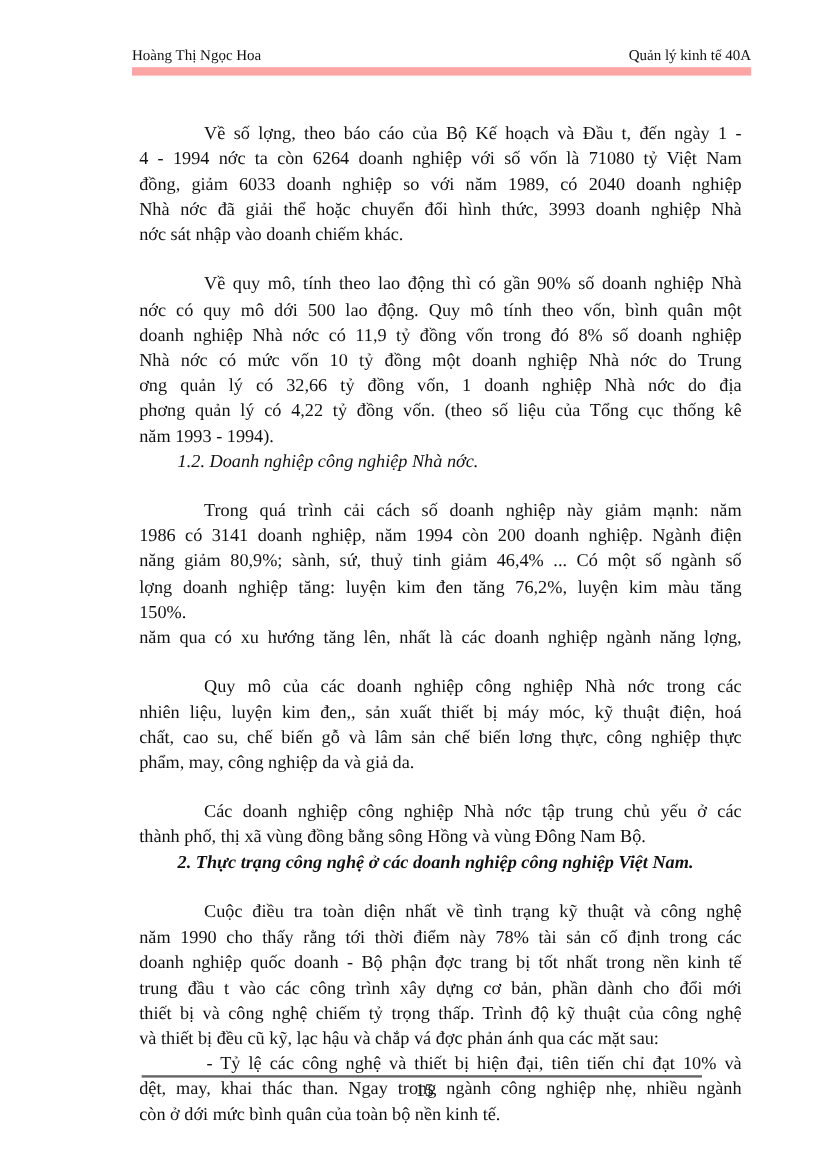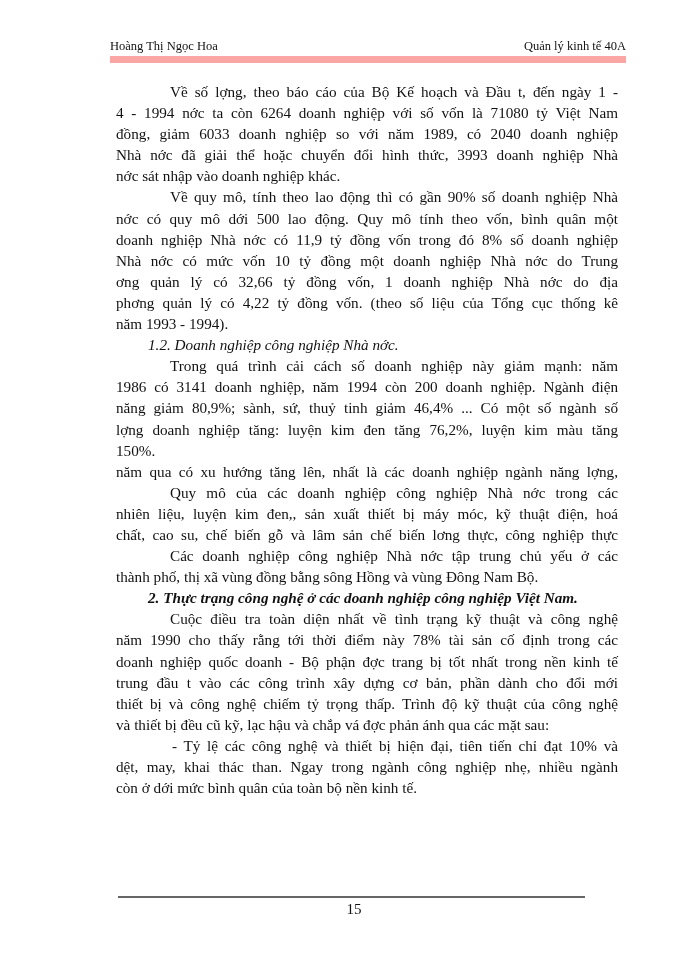--- a/index.html
+++ b/index.html
@@ -6,21 +6,21 @@
   body { width: 700px; height: 960px; position: relative; overflow: hidden;
          font-family: "Liberation Serif", "DejaVu Serif", serif; color: #111; }
   .header { position: absolute; left: 110px; top: 38px; width: 516px; height: 18px;
             border-bottom: 7px solid #fca5a5; }
   .header .left { position: absolute; left: 0; bottom: 2px; font-size: 12.5px; font-family: "Liberation Serif", serif; }
   .header .right { position: absolute; right: 0; bottom: 2px; font-size: 12.5px; font-family: "Liberation Serif", serif; text-align: right; }
   .body { position: absolute; left: 116px; top: 81px; width: 502px; }
   .line { height: 21.1px; line-height: 21.1px; font-size: 15.2px; white-space: nowrap;
           text-align: justify; text-align-last: justify; overflow: visible; }
   .line.last { text-align-last: left; }
-  .ind1 { padding-left: 54px; }
+  .ind1 { padding-left: 54px; margin-top: 20px; }
   .ind-h { padding-left: 32px; }
   .ind-b { padding-left: 56px; }
   .italic { font-style: italic; }
   .bold-italic { font-style: italic; font-weight: bold; }
   .footer-rule { position: absolute; left: 118px; top: 896px; width: 467px; height: 0;
                  border-top: 2px solid #666; }
   .page-num { position: absolute; left: 0; width: 700px; top: 901px; text-align: center;
               font-size: 15px; padding-right: 0px; }
   .page-num span { position: relative; left: 4px; }
 </style>
@@ -30,38 +30,39 @@
 <div class="header">
   <span class="left">Hoàng Thị Ngọc Hoa</span>
   <span class="right">Quản lý kinh tế 40A</span>
 </div>
 
 <div class="body" id="doc-body">
     <div class="line ind1">Về số lợng,   theo báo cáo của Bộ Kế hoạch và Đầu t,   đến ngày 1 -</div>
     <div class="line">4 - 1994 nớc   ta còn 6264 doanh nghiệp với số vốn là 71080 tỷ Việt Nam</div>
     <div class="line">đồng, giảm 6033 doanh nghiệp so với năm 1989, có 2040 doanh nghiệp</div>
     <div class="line">Nhà nớc   đã giải thể hoặc chuyển đổi hình thức, 3993 doanh nghiệp Nhà</div>
-    <div class="line last">nớc   sát nhập vào doanh nghiệp khác.</div>
+    <div class="line last">nớc   sát nhập vào doanh chiếm khác.</div>
     <div class="line ind1">Về quy mô, tính theo lao động thì có gần 90% số doanh nghiệp Nhà</div>
     <div class="line">nớc   có quy mô dới   500 lao động. Quy mô tính theo vốn, bình quân một</div>
     <div class="line">doanh nghiệp Nhà nớc   có 11,9 tỷ đồng vốn trong đó 8% số doanh nghiệp</div>
     <div class="line">Nhà nớc   có mức vốn 10 tỷ đồng một doanh nghiệp Nhà nớc   do Trung</div>
     <div class="line">ơng   quản lý có 32,66 tỷ đồng vốn, 1 doanh nghiệp Nhà nớc   do địa</div>
     <div class="line">phơng   quản lý có 4,22 tỷ đồng vốn. (theo số liệu của Tổng cục thống kê</div>
     <div class="line last">năm 1993 - 1994).</div>
     <div class="line ind-h italic last">1.2. Doanh nghiệp công nghiệp Nhà nớc.</div>
     <div class="line ind1">Trong quá trình cải cách số doanh nghiệp này giảm mạnh: năm</div>
     <div class="line">1986 có 3141 doanh nghiệp, năm 1994 còn 200 doanh nghiệp. Ngành điện</div>
     <div class="line">năng giảm 80,9%; sành, sứ, thuỷ tinh giảm 46,4% ...  Có một số ngành số</div>
     <div class="line">lợng   doanh nghiệp tăng: luyện kim đen tăng 76,2%, luyện kim màu tăng</div>
     <div class="line last">150%.</div>
     <div class="line">năm qua có xu hướng tăng lên, nhất là các doanh nghiệp ngành năng lợng,</div>
     <div class="line ind1">Quy mô của các doanh nghiệp công nghiệp Nhà nớc   trong các</div>
     <div class="line">nhiên liệu, luyện kim đen,, sản xuất thiết bị máy móc, kỹ thuật điện, hoá</div>
     <div class="line">chất, cao su, chế biến gỗ và lâm sản chế biến lơng   thực, công nghiệp thực</div>
+    <div class="line last">phẩm, may, công nghiệp da và giả da.</div>
     <div class="line ind1">Các doanh nghiệp công nghiệp Nhà nớc   tập trung chủ yếu ở các</div>
     <div class="line last">thành phố, thị xã vùng đồng bằng sông Hồng và vùng Đông Nam Bộ.</div>
     <div class="line ind-h bold-italic last">2. Thực trạng công nghệ ở các doanh nghiệp công nghiệp Việt Nam.</div>
     <div class="line ind1">Cuộc điều tra toàn diện nhất về tình trạng kỹ thuật và công nghệ</div>
     <div class="line">năm 1990 cho thấy rằng tới thời điểm này 78% tài sản cố định trong các</div>
     <div class="line">doanh nghiệp quốc doanh - Bộ phận đợc   trang bị tốt nhất trong nền kinh tế</div>
     <div class="line">trung đầu t   vào các công trình xây dựng cơ bản, phần dành cho đổi mới</div>
     <div class="line">thiết bị và công nghệ chiếm tỷ trọng thấp. Trình độ kỹ thuật của công nghệ</div>
     <div class="line last">và thiết bị đều cũ kỹ, lạc hậu và chắp vá đợc   phản ánh qua các mặt sau:</div>
     <div class="line ind-b">- Tỷ lệ các công nghệ và thiết bị hiện đại, tiên tiến chỉ đạt 10% và</div>

